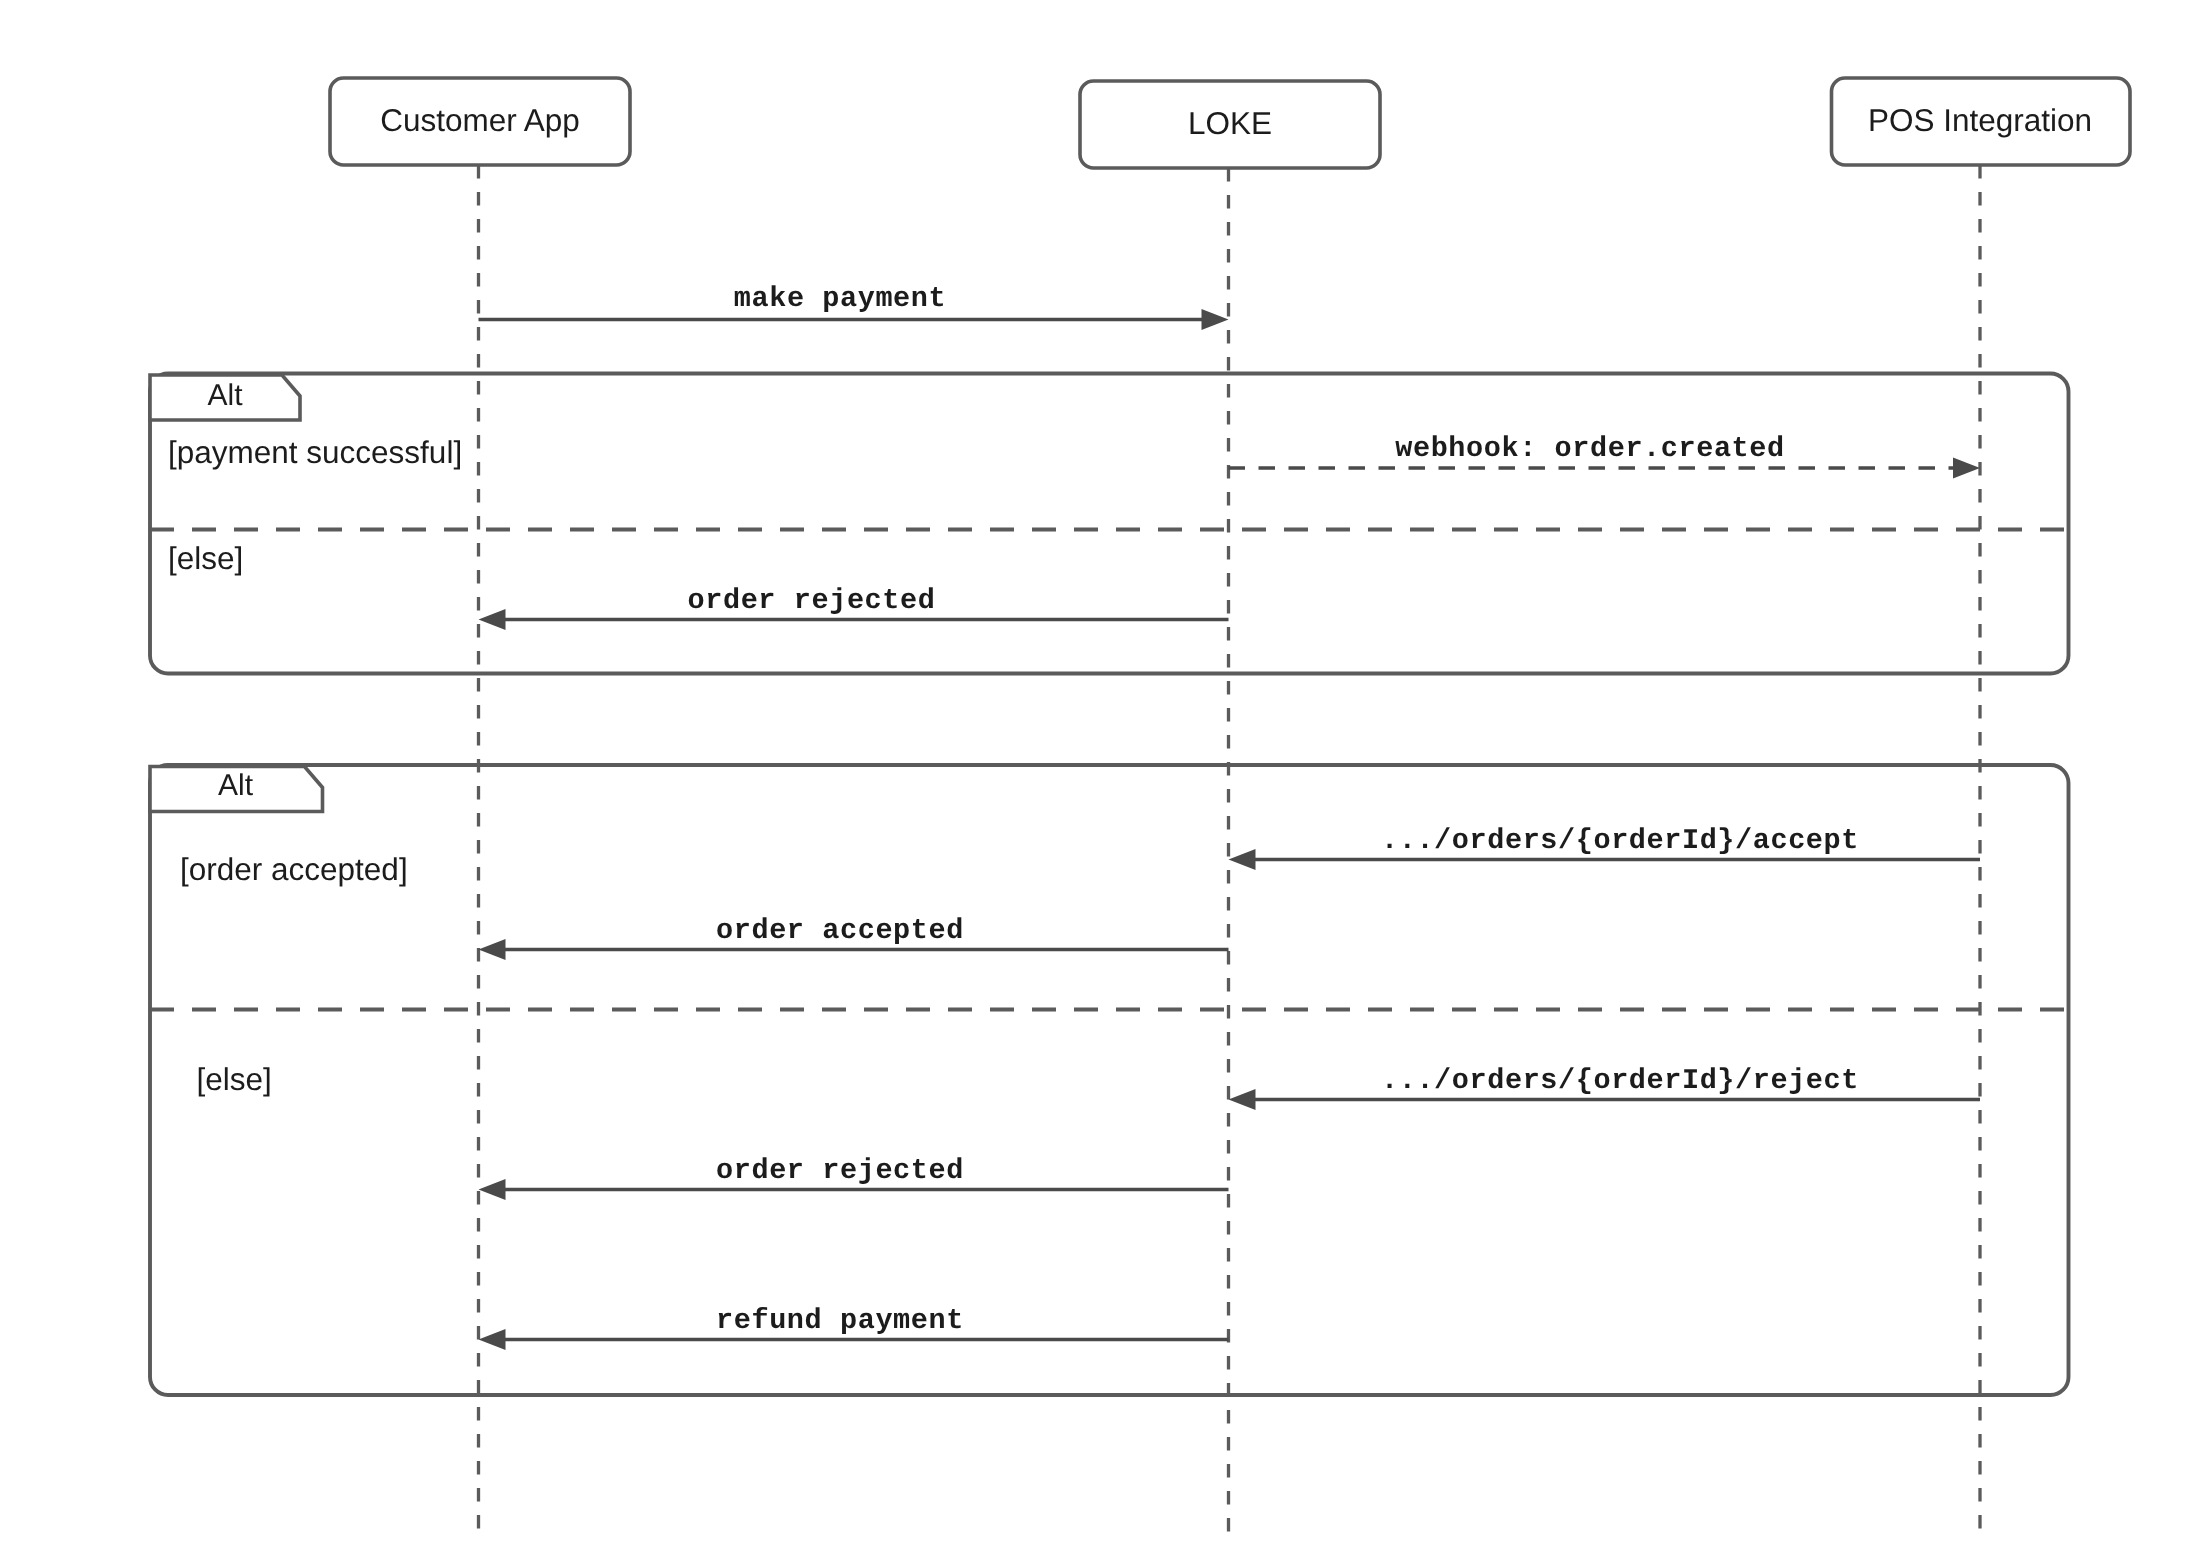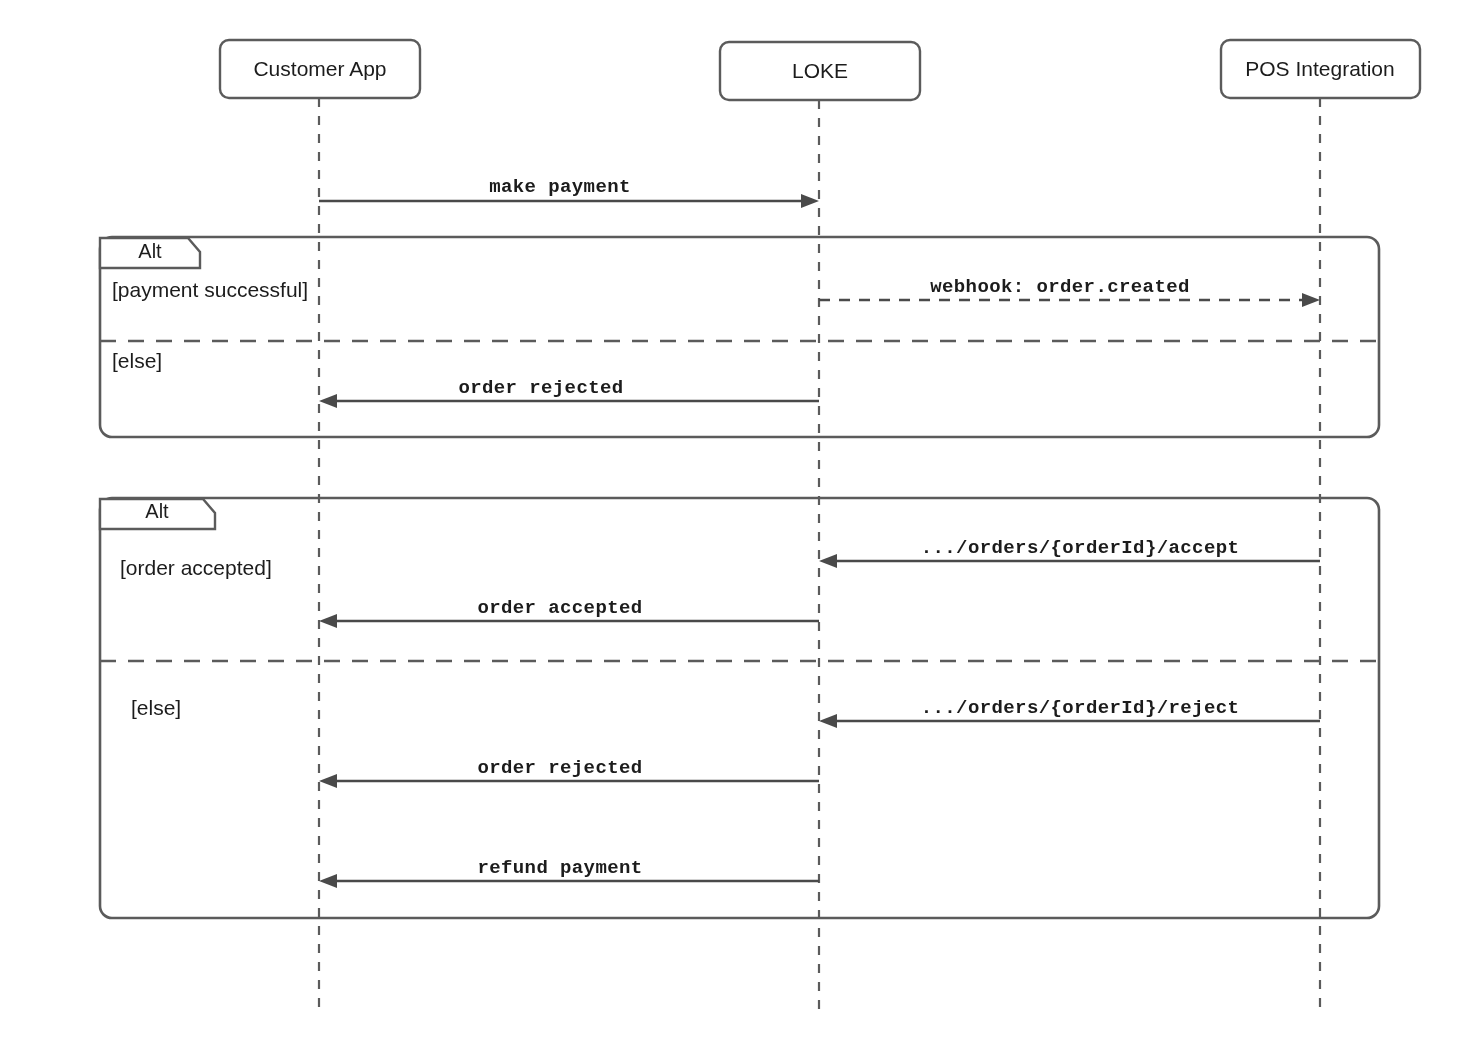--- a/index.html
+++ b/index.html
@@ -9,21 +9,21 @@
   }
   body {
     width: 1460px;
     height: 1040px;
     font-family: "Liberation Sans", sans-serif;
     position: relative;
     overflow: hidden;
   }
   #diagram-root {
     position: absolute;
-    left: 0; top: 0;
+    left: 0; top: 12px;
     width: 1460px;
     height: 804px;
   }
   svg#seq-svg {
     display: block;
     width: 1460px;
     height: 1040px;
   }
   .participant-box {
     fill: #ffffff;

